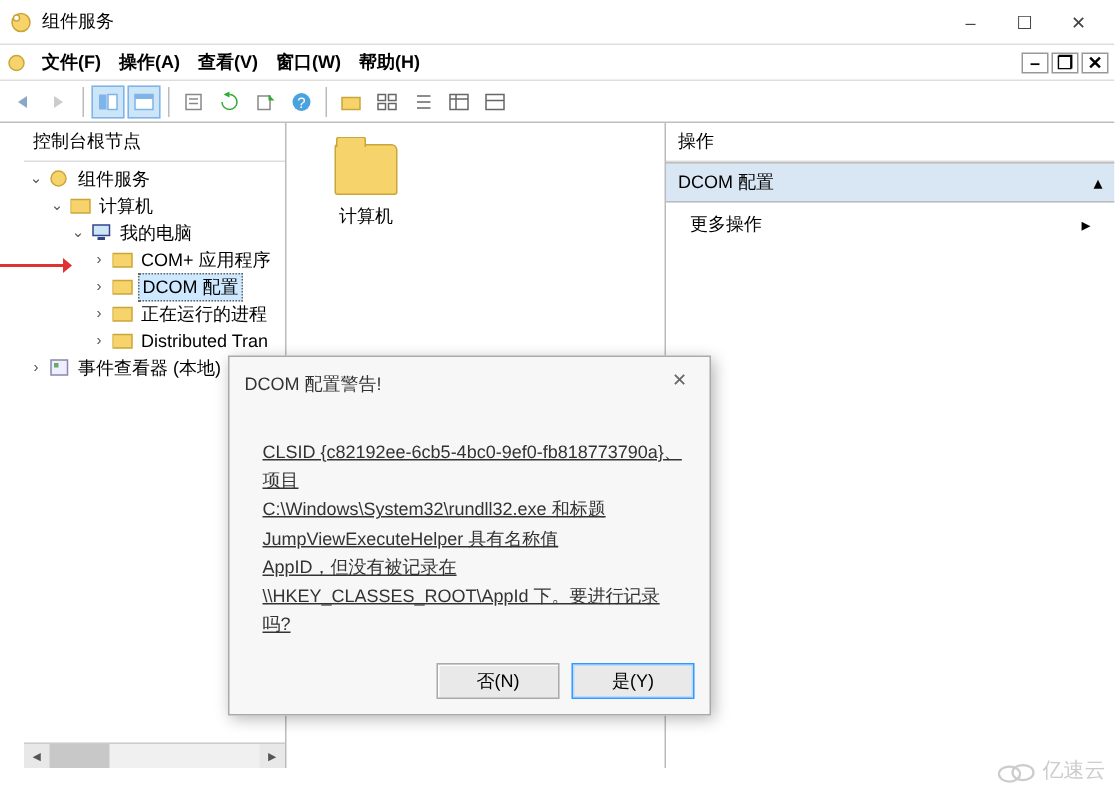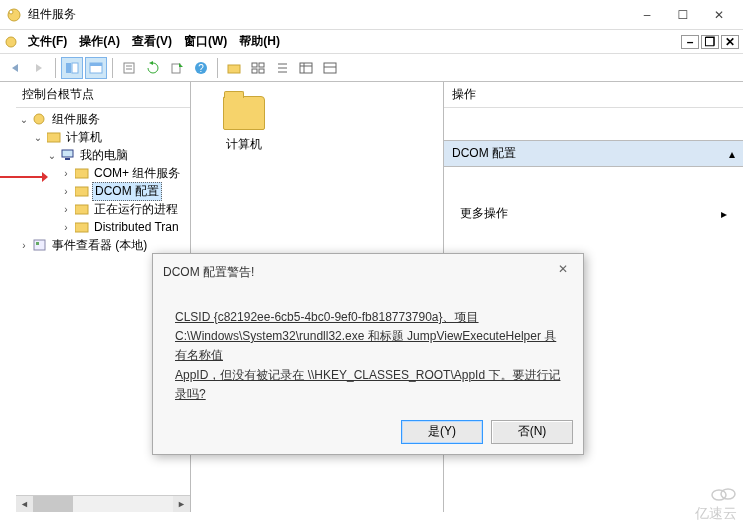--- a/index.html
+++ b/index.html
@@ -22,37 +22,37 @@
   .node { display:flex; align-items:center; height:18px; white-space:nowrap; }
   .node .tw { width:12px; text-align:center; color:#555; font-size:10px; }
   .node .lbl { padding:0 2px; }
   .node.sel .lbl { background:#cde8ff; border:1px dotted #666; }
   .node .fico { width:14px; height:12px; margin:0 3px; }
   .contentpane { flex:1; display:flex; flex-direction:column; }
   .content-inner { flex:1; padding:14px 18px; }
   .bigfolder { display:flex; flex-direction:column; align-items:center; width:70px; }
   .bigfolder .ficon { width:42px; height:34px; background:#f6d36b; border:1px solid #caa638; border-radius:2px 4px 2px 2px; position:relative; }
   .bigfolder .ficon::before { content:""; position:absolute; top:-6px; left:0; width:18px; height:6px; background:#f6d36b; border:1px solid #caa638; border-bottom:none; border-radius:2px 2px 0 0; }
-  .actionpane { width:300px; border-left:1px solid #bbb; display:flex; flex-direction:column;gap:32px; }
+  .actionpane { width:300px; border-left:1px solid #bbb; display:flex; flex-direction:column; }
   .actionhdr { padding:4px 8px; border-bottom:1px solid #ddd; }
   .actionsection { background:#d9e7f5; padding:4px 8px; border-top:1px solid #bbb; border-bottom:1px solid #bbb; display:flex; justify-content:space-between; align-items:center; }
   .actionitem { padding:6px 16px; display:flex; justify-content:space-between; align-items:center; }
   .scrollbar-h { height:17px; border-top:1px solid #ccc; background:#f0f0f0; display:flex; }
   .sb-btn { width:17px; height:16px; background:#e8e8e8; display:flex; align-items:center; justify-content:center; font-size:9px; color:#555;}
   .sb-thumb { width:40px; background:#c8c8c8; }
   .arrow { position:absolute; left:-2px; top:169px; color:#d33; font-size:18px; }
-  .dialog { position:absolute; left:152px; top:237px; width:432px; background:#f7f7f7; box-shadow:2px 2px 10px rgba(0,0,0,.3); border:1px solid #aaa;margin-top:16px; }
+  .dialog { position:absolute; left:152px; top:237px; width:322px; background:#f7f7f7; box-shadow:2px 2px 10px rgba(0,0,0,.3); border:1px solid #aaa; }
   .dlg-title { display:flex; align-items:center; padding:8px 10px; }
   .dlg-title .t { flex:1; color:#333; }
   .dlg-close { width:20px; height:20px; text-align:center; color:#666; }
   .dlg-body { padding:18px 18px 10px 22px; color:#333; line-height:1.6; min-height:110px;text-decoration:underline; }
   .dlg-actions { display:flex; justify-content:flex-end; gap:8px; padding:6px 10px 10px 10px; }
   .btn { width:82px; height:24px; background:#e9e9e9; border:1px solid #aaa; display:flex; align-items:center; justify-content:center; box-shadow:1px 1px 0 #fff inset;}
   .btn.def { border:1px solid #3399ff; box-shadow:0 0 0 1px #bcdcff inset;}
-  .watermark { position:absolute; right:6px; bottom:4px; color:#ccc; font-size:14px; display:flex; align-items:flex-end; gap:4px;flex-direction:column;}
+  .watermark { position:absolute; right:6px; bottom:4px; color:#ccc; font-size:14px; display:flex; align-items:center; gap:4px;}
   svg { display:block; }
 </style>
 </head>
 <body>
 
 <div class="titlebar">
   <span>
     <svg width="16" height="16">
         <circle cx="8" cy="8" r="6" fill="#f6d36b" stroke="#caa638"></circle>
         <circle cx="5" cy="5" r="2" fill="#fff" stroke="#caa638"></circle>
@@ -200,21 +200,21 @@
           </span>
         <span class="lbl">我的电脑</span>
       </div>
       <div class="node" style="padding-left:44px">
         <span class="tw">›</span>
         <span class="fico">
             <svg width="14" height="12">
               <rect x="0" y="2" width="13" height="9" fill="#f6d36b" stroke="#caa638"></rect>
             </svg>
           </span>
-        <span class="lbl">COM+ 组件服务</span>
+        <span class="lbl">COM+ 应用程序</span>
       </div>
       <div class="node sel" style="padding-left:44px">
         <span class="tw">›</span>
         <span class="fico">
             <svg width="14" height="12">
               <rect x="0" y="2" width="13" height="9" fill="#f6d36b" stroke="#caa638"></rect>
             </svg>
           </span>
         <span class="lbl">DCOM 配置</span>
       </div>
@@ -288,22 +288,22 @@
   <div class="dlg-title">
     <span class="t">DCOM 配置警告!</span>
     <span class="dlg-close">✕</span>
   </div>
   <div class="dlg-body">
     <div>CLSID {c82192ee-6cb5-4bc0-9ef0-fb818773790a}、项目</div>
     <div>C:\Windows\System32\rundll32.exe 和标题 JumpViewExecuteHelper 具有名称值</div>
     <div>AppID，但没有被记录在 \\HKEY_CLASSES_ROOT\AppId 下。要进行记录吗?</div>
   </div>
   <div class="dlg-actions">
+    <div class="btn">否(N)</div>
     <div class="btn def">是(Y)</div>
-    <div class="btn">否(N)</div>
   </div>
 </div>
 
 <div class="watermark">
   <span>
       <svg width="28" height="16">
         <ellipse cx="10" cy="10" rx="7" ry="5" fill="none" stroke="#ccc" stroke-width="1.5"></ellipse>
         <ellipse cx="19" cy="9" rx="7" ry="5" fill="none" stroke="#ccc" stroke-width="1.5"></ellipse>
       </svg>
     </span>

